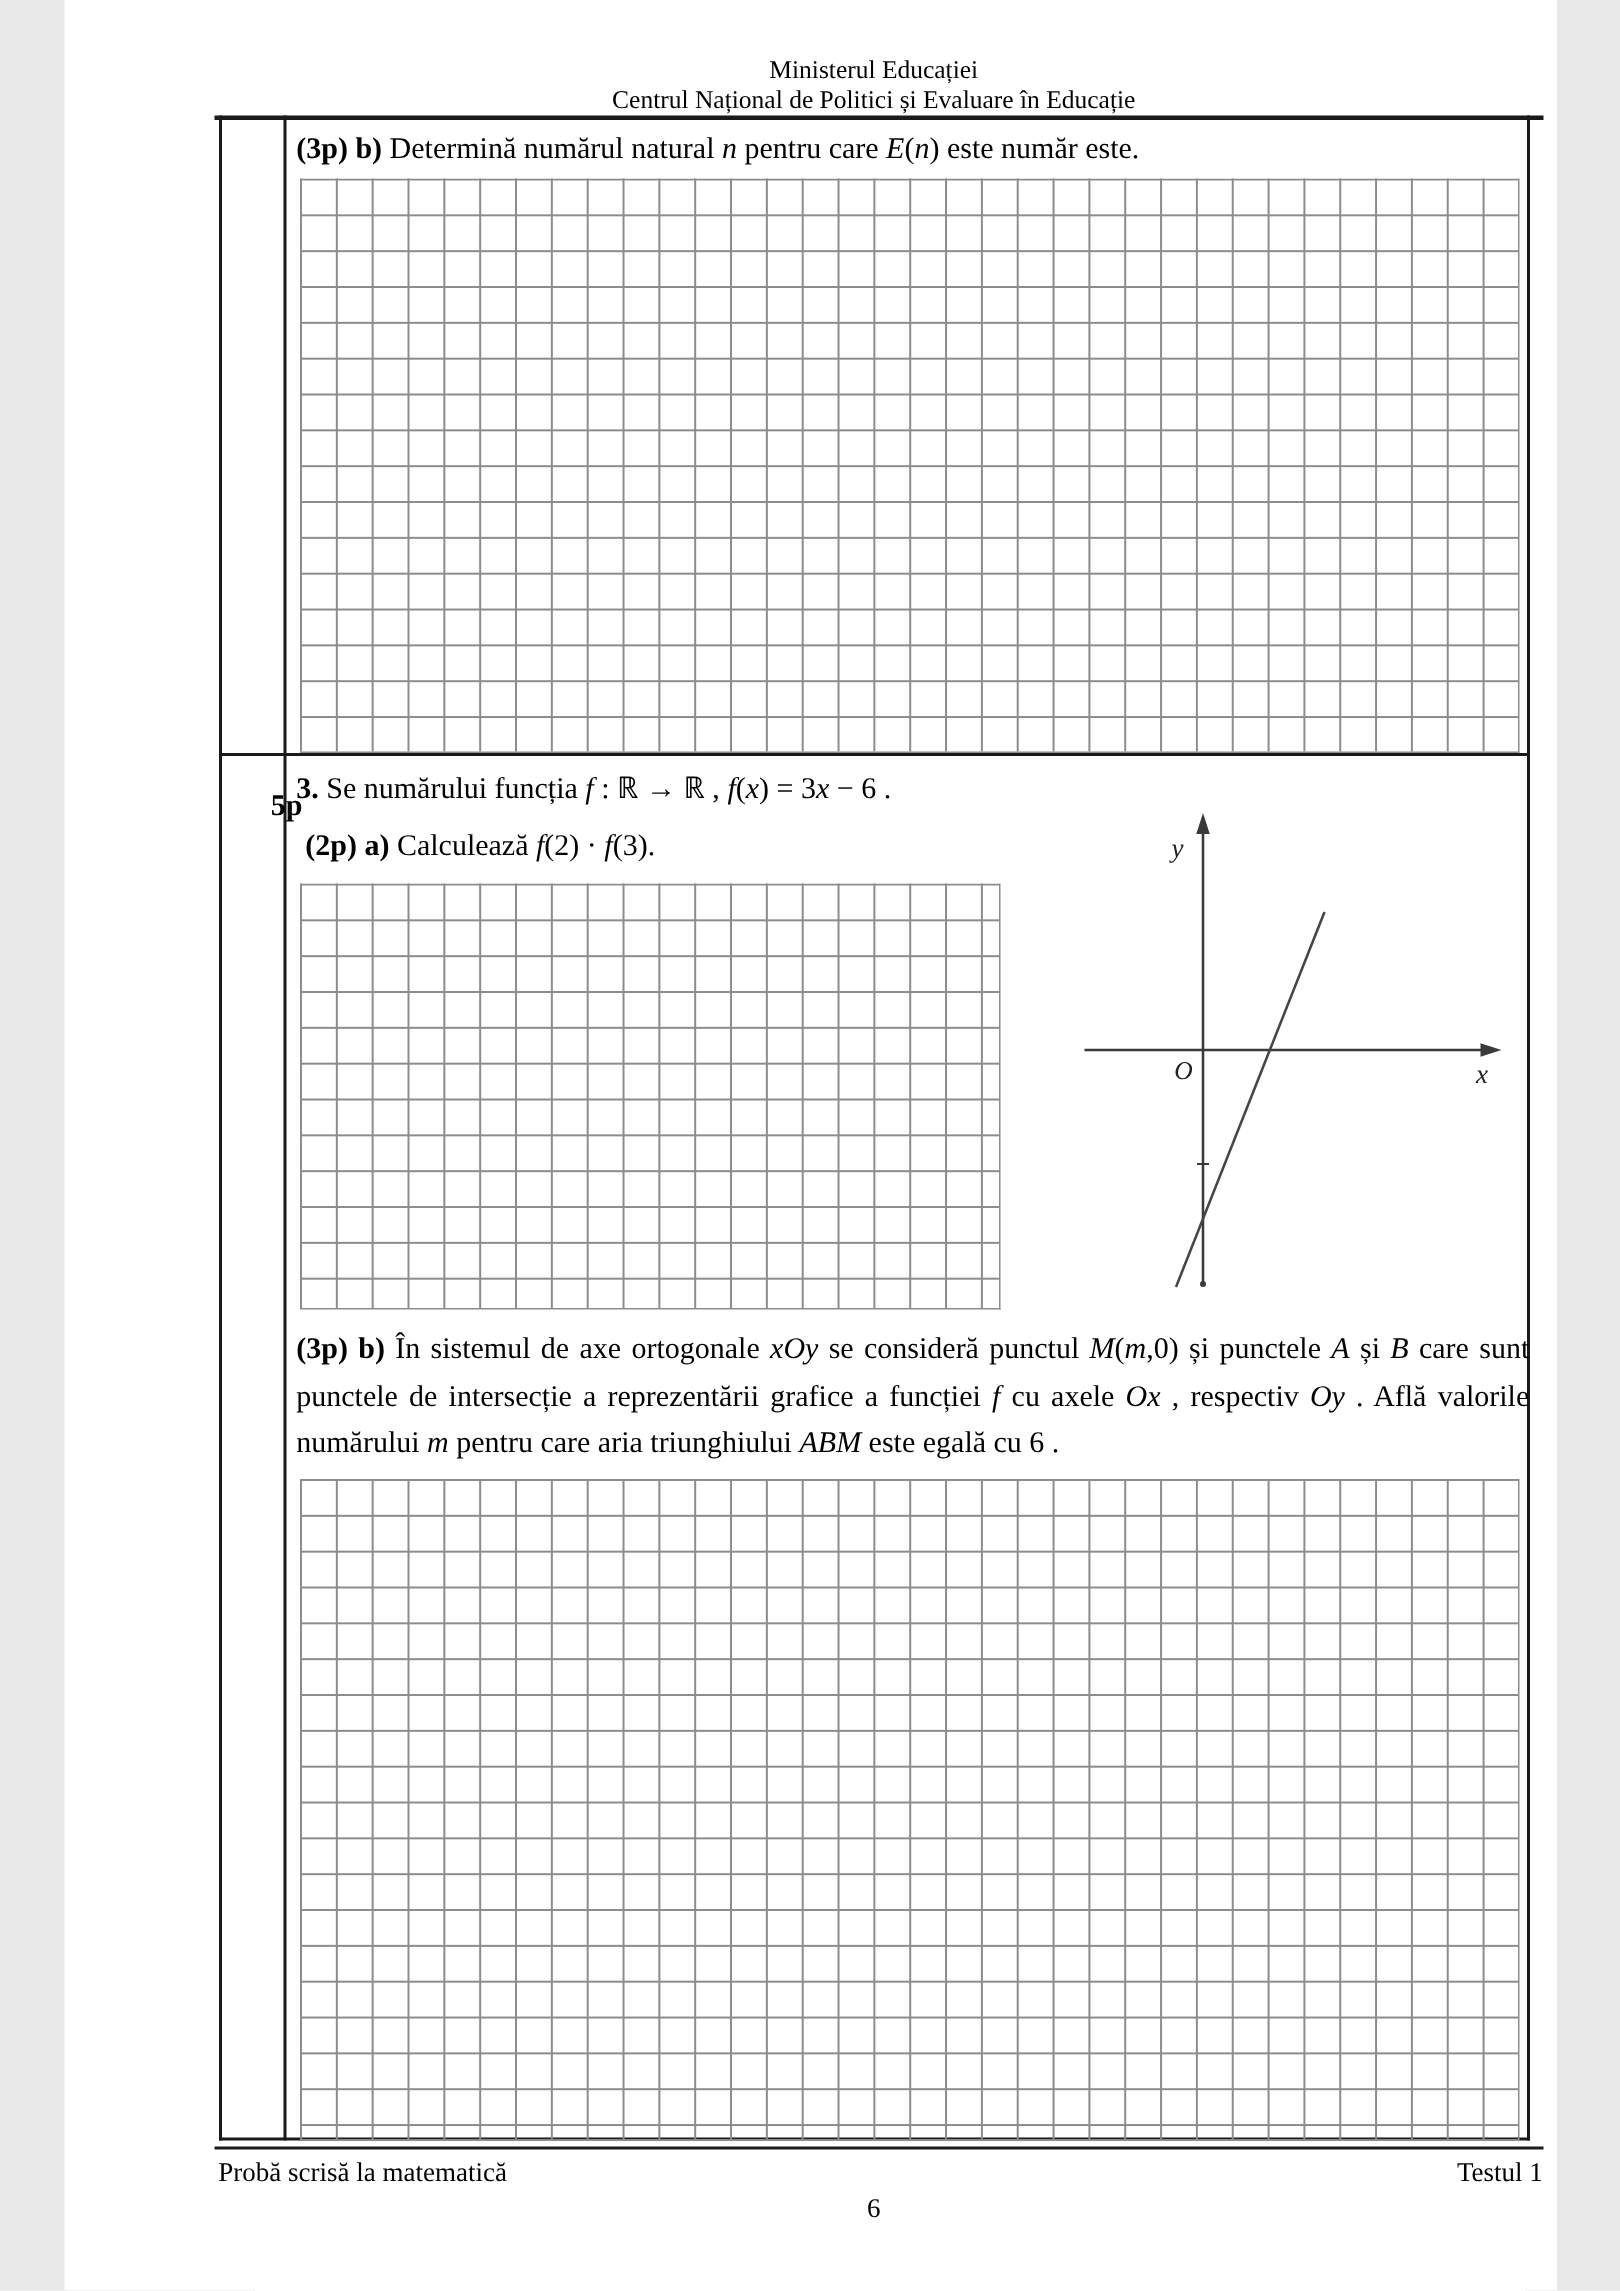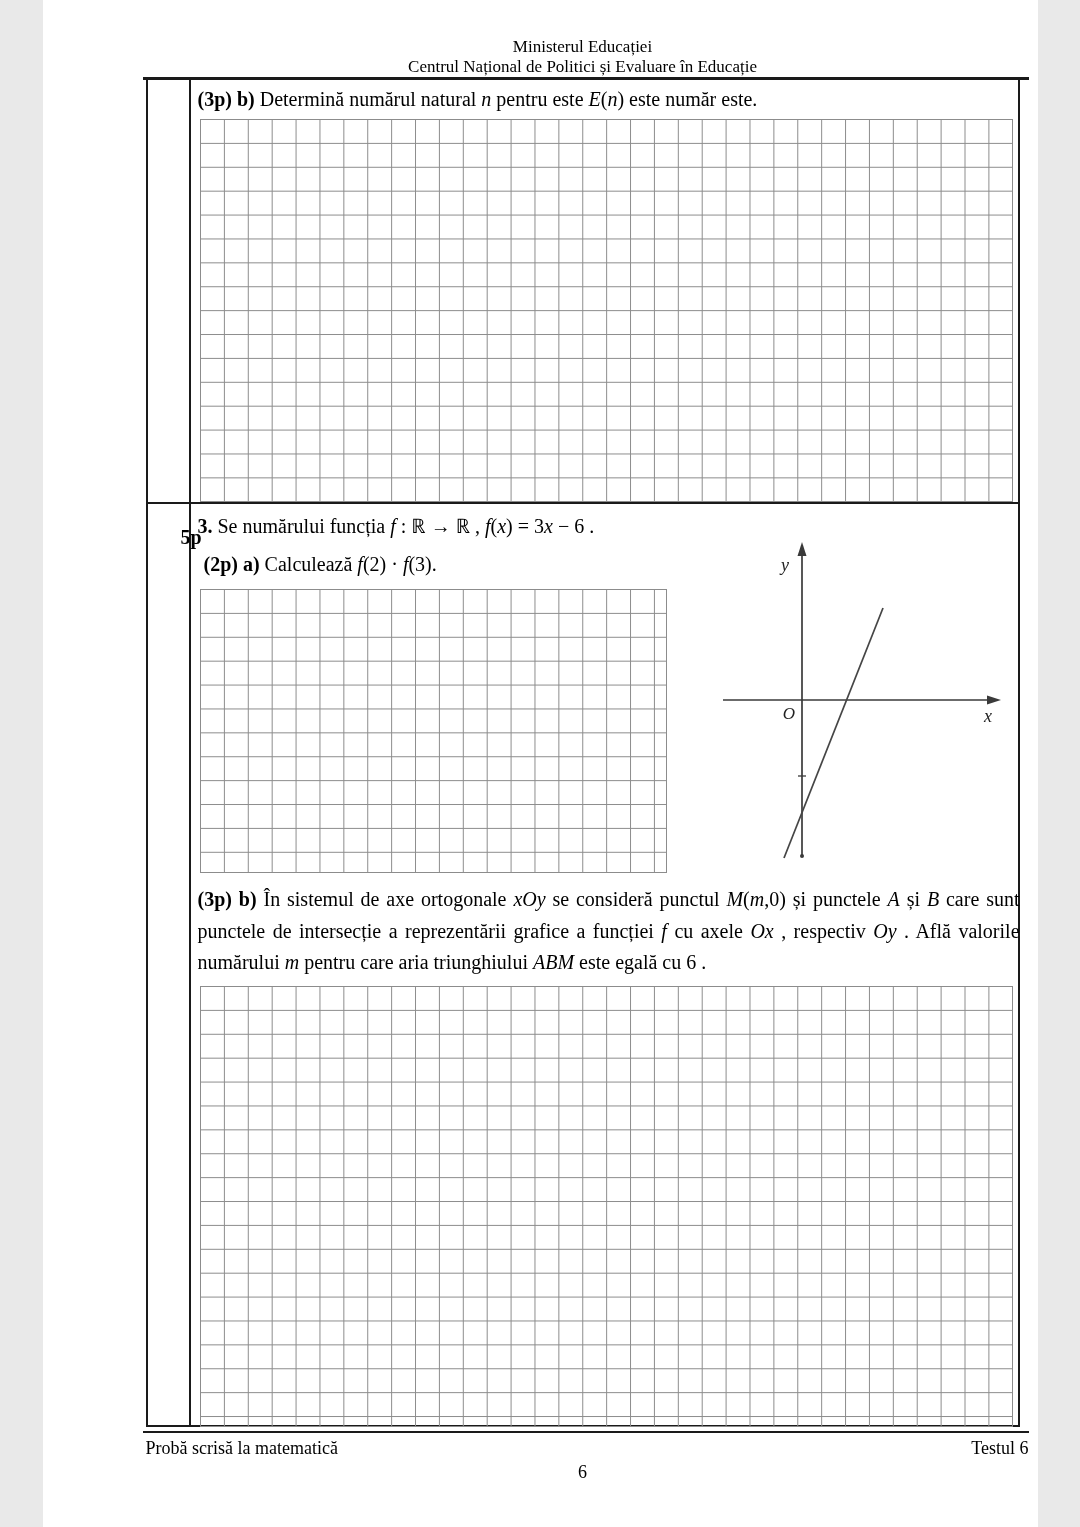--- a/index.html
+++ b/index.html
@@ -59,21 +59,21 @@
   </div>
 
   <div class="hline" style="left:100px;top:77px;width:886px;height:3px;"></div>
 
   <div class="vline" style="left:103px;top:77px;width:2px;height:1350px;"></div>
   <div class="vline" style="left:975px;top:77px;width:2px;height:1350px;"></div>
   <div class="vline" style="left:146px;top:77px;width:2px;height:1350px;"></div>
   <div class="hline" style="left:103px;top:502px;width:874px;height:2px;"></div>
   <div class="hline" style="left:103px;top:1425px;width:874px;height:2px;"></div>
 
-  <div class="abs qtext" style="left:155px;top:85px;"><span class="b">(3p) b)</span><span> Determină numărul natural </span><span class="i">n</span><span> pentru este </span><span class="i">E</span><span>(</span><span class="i">n</span><span>)</span><span> este număr este.</span></div>
+  <div class="abs qtext" style="left:155px;top:85px;"><span class="b">(3p) b)</span><span> Determină numărul natural </span><span class="i">n</span><span> pentru care </span><span class="i">E</span><span>(</span><span class="i">n</span><span>)</span><span> este număr este.</span></div>
   <div class="grid" style="left:157px;top:119px;width:812px;height:382px;"></div>
 
   <div class="points">5p</div>
 
   <div class="abs qtext" style="left:155px;top:512px;"><span class="b">3.</span><span> Se numărului funcția </span><span class="i">f</span><span> : ℝ → ℝ ,  </span><span class="i">f</span><span>(</span><span class="i">x</span><span>) = 3</span><span class="i">x</span><span> − 6 .</span></div>
 
   <div class="abs qtext" style="left:161px;top:550px;"><span class="b">(2p) a)</span><span> Calculează  </span><span class="i">f</span><span>(2) · </span><span class="i">f</span><span>(3).</span></div>
 
   <div class="grid" style="left:157px;top:589px;width:466px;height:283px;"></div>
 
@@ -94,16 +94,16 @@
     <text x="285" y="182" font-size="18" font-style="italic" text-anchor="middle" fill="#222">x</text>
     <text x="86" y="179" font-size="17" font-style="italic" text-anchor="middle" fill="#222">O</text>
   </svg>
 
   <div class="abs para" style="left:155px;top:884px;width:822px;"><span class="b">(3p) b)</span><span> În sistemul de axe ortogonale </span><span class="i">xOy</span><span> se consideră punctul </span><span class="i">M</span><span>(</span><span class="i">m</span><span>,0)</span><span> și punctele </span><span class="i">A</span><span> și </span><span class="i">B</span><span> care sunt punctele de intersecție a reprezentării grafice a funcției </span><span class="i">f</span><span> cu axele </span><span class="i">Ox</span><span> , respectiv </span><span class="i">Oy</span><span> . Află valorile numărului </span><span class="i">m</span><span> pentru care aria triunghiului </span><span class="i">ABM</span><span> este egală cu 6 .</span></div>
 
   <div class="grid" style="left:157px;top:986px;width:812px;height:440px;"></div>
 
   <div class="hline" style="left:100px;top:1431px;width:886px;height:2px;"></div>
   <div class="abs footer-text" style="left:103px;top:1437px;">Probă scrisă la matematică</div>
-  <div class="abs footer-text" style="left:657px;top:1437px;width:329px;text-align:right;">Testul 6</div>
+  <div class="abs footer-text" style="left:657px;top:1437px;width:329px;text-align:right;">Testul 1</div>
   <div class="abs footer-text" style="left:0;top:1461px;width:1080px;text-align:center;">6</div>
 
 </div>
 
 </body></html>

